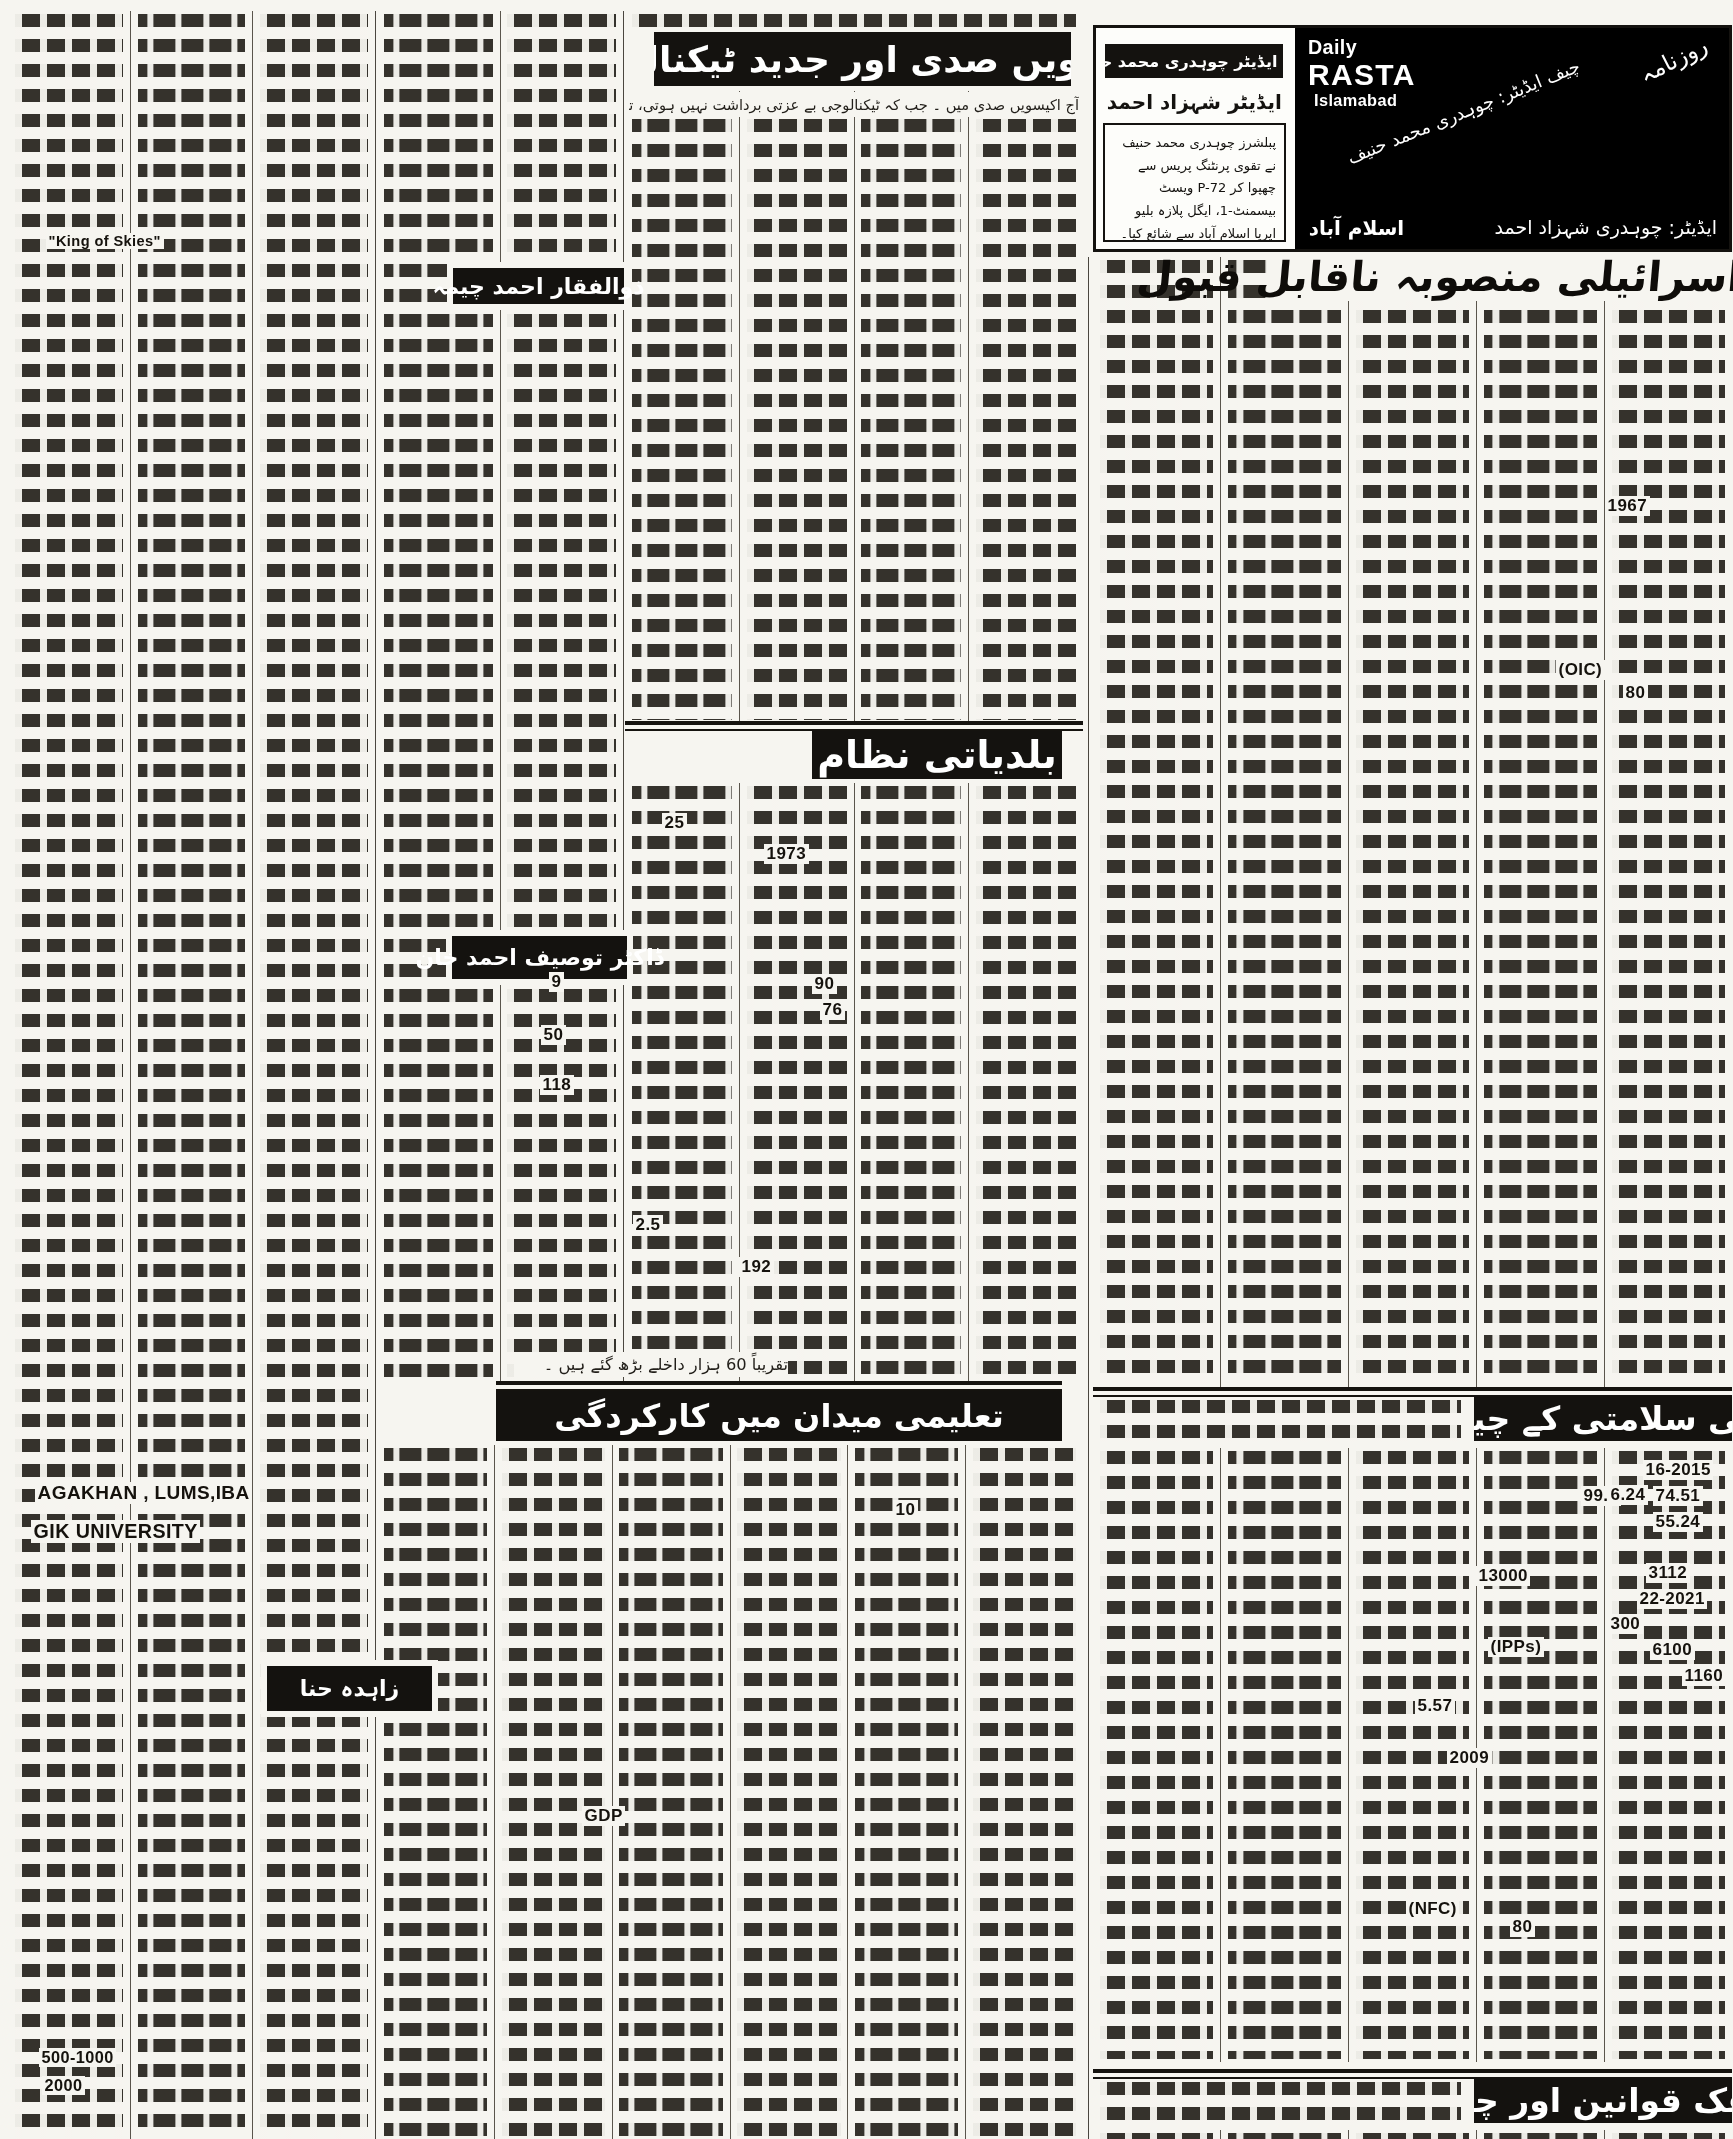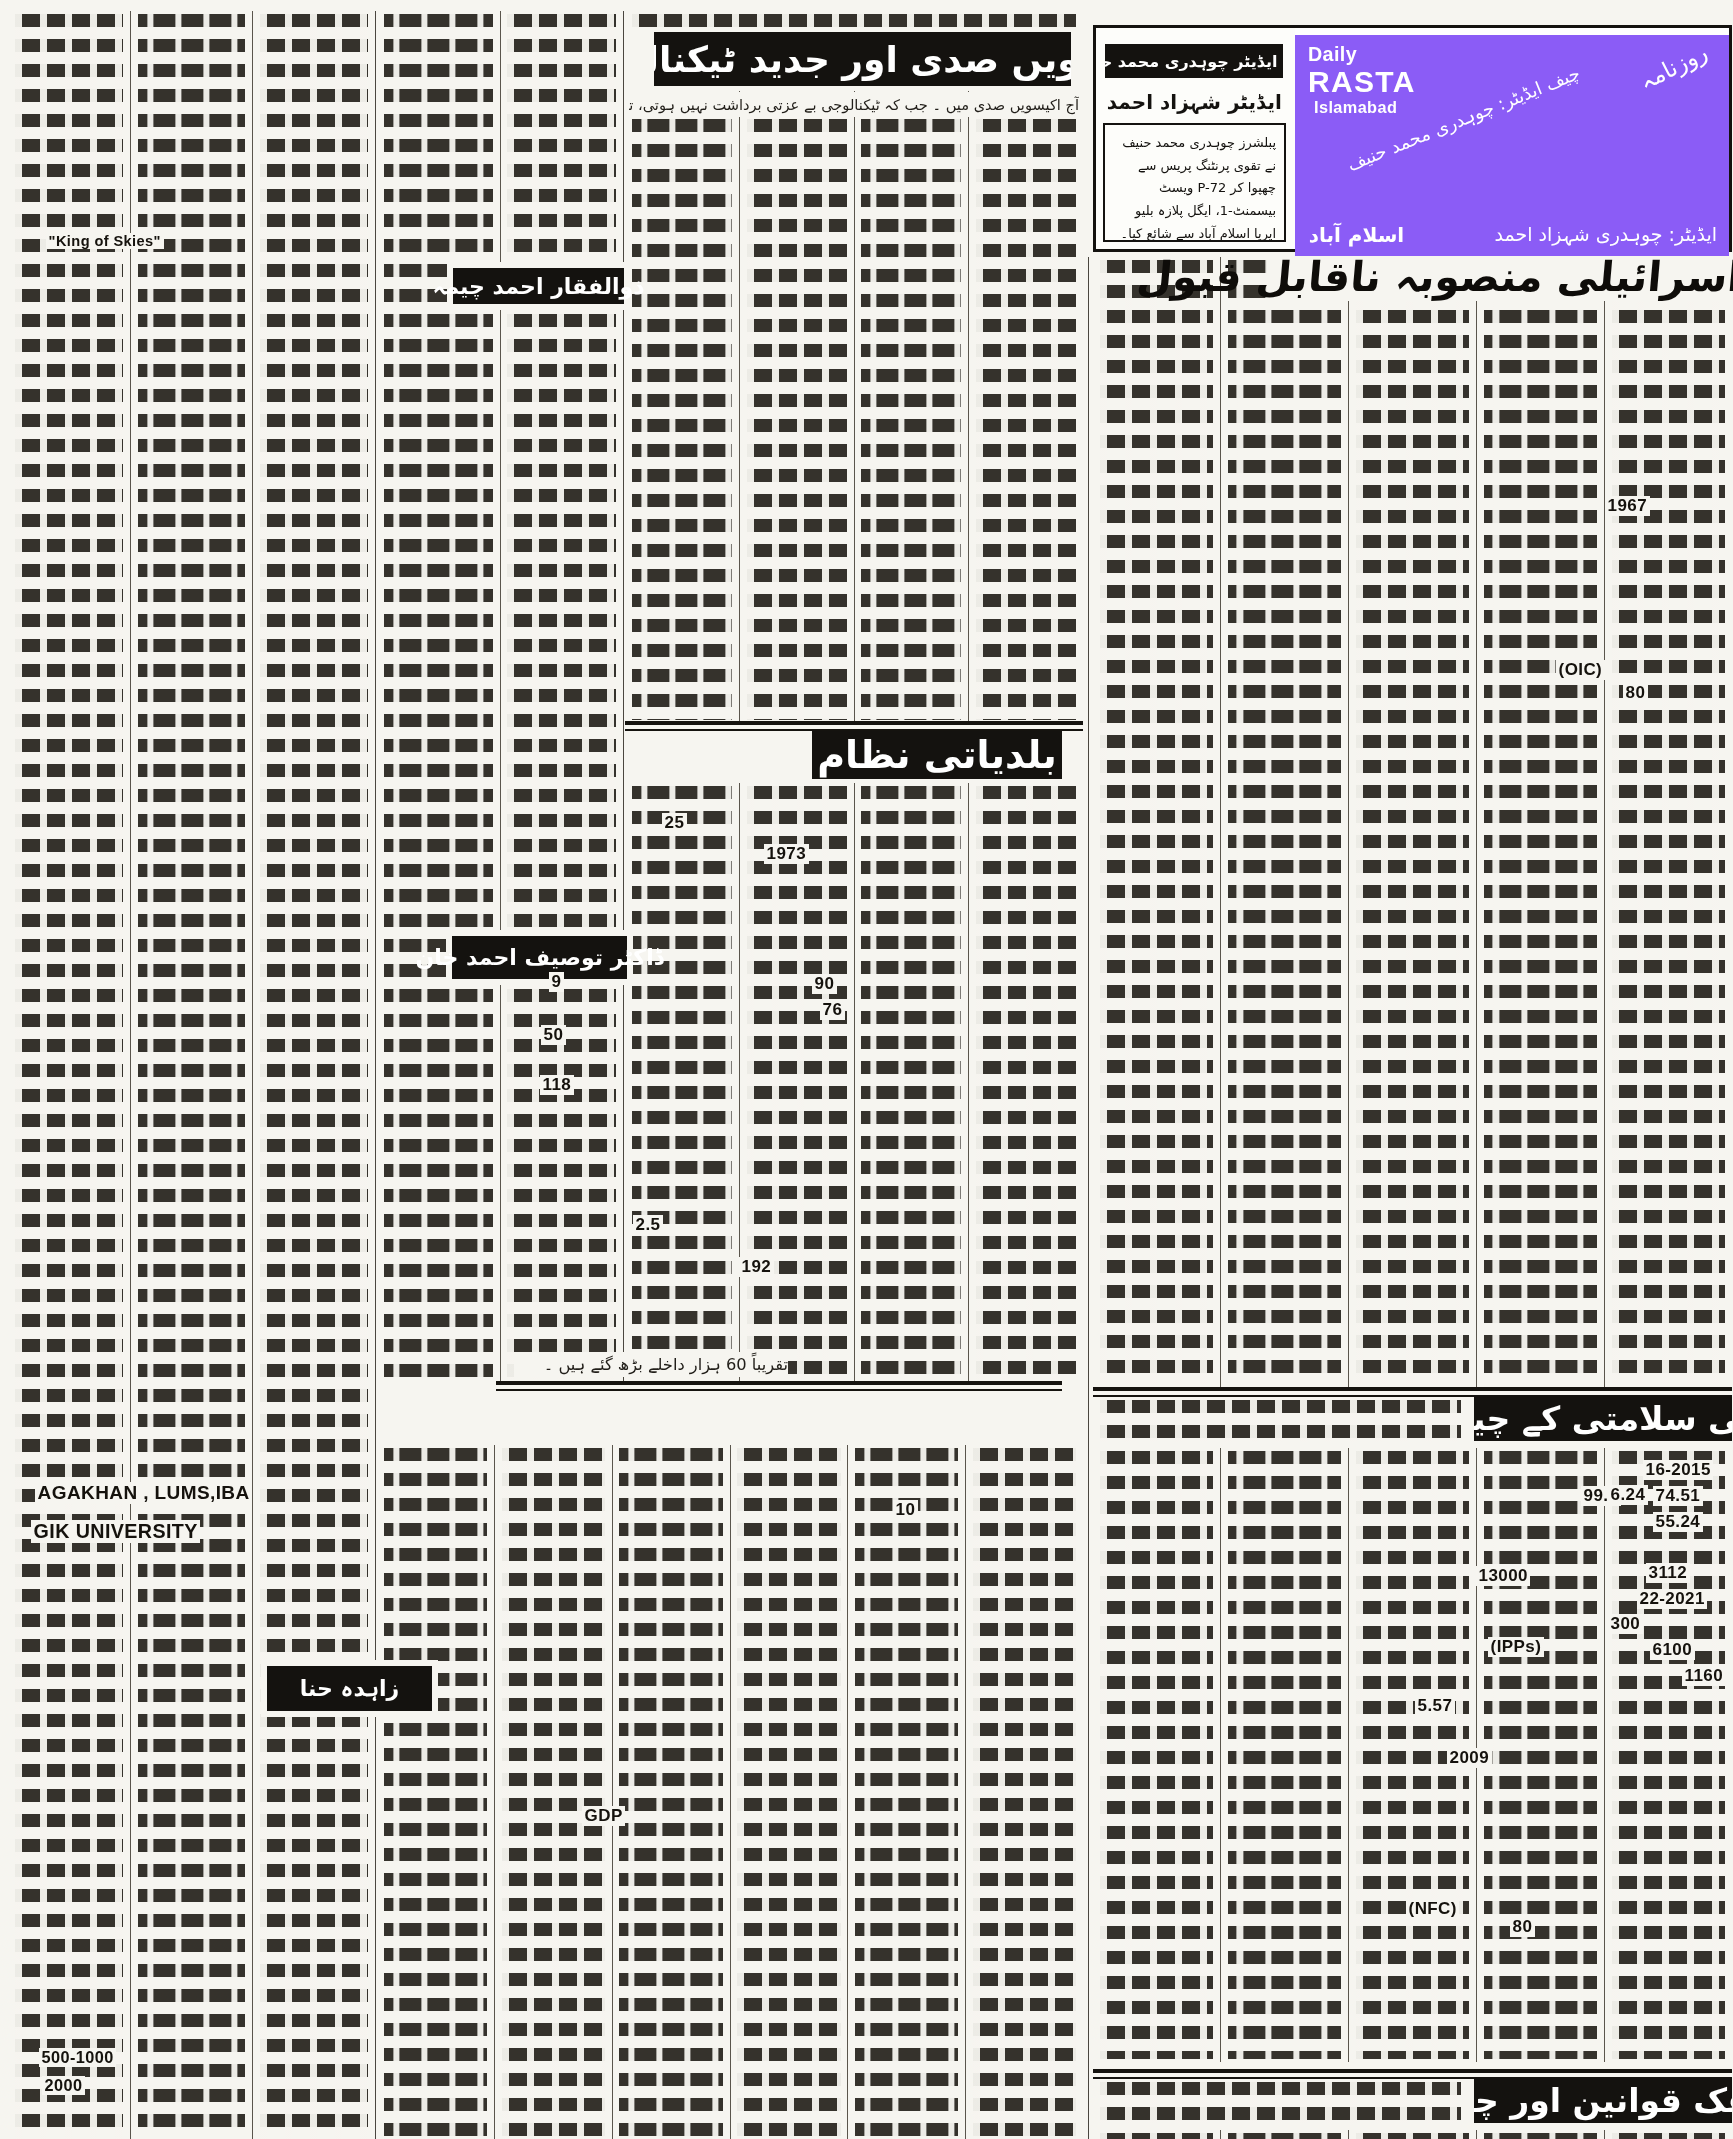--- a/index.html
+++ b/index.html
@@ -75,22 +75,22 @@
   .mh-editor{
     position:absolute;left:9.4px;top:62px;width:178px;text-align:center;
     font-size:20px;font-weight:700;color:#14120f;white-space:nowrap;overflow:hidden;
   }
   .mh-pub{
     position:absolute;left:6.8px;top:95px;width:183px;height:119px;
     border:2.6px solid #14120f;box-sizing:border-box;padding:6.8px 7.7px;
     font-size:13px;line-height:1.75;text-align:right;color:#14120f;overflow:hidden;
   }
   .mh-black{
-    position:absolute;left:199px;top:7px;right:0;height:100%;
-    background:#8b5cf6;color:#fff;overflow:hidden;
+    position:absolute;left:199px;top:0;right:0;height:100%;
+    background:#000000;color:#fff;overflow:hidden;
   }
   .mh-latin{position:absolute;left:13px;top:7.7px;text-align:left;line-height:1.12;}
   .mh-latin .l1{font-size:19.7px;font-weight:700;}
   .mh-latin .l2{font-size:30px;font-weight:800;letter-spacing:1.3px;}
   .mh-latin .l3{font-size:16.3px;font-weight:600;padding-left:6px;}
   .mh-rozn{position:absolute;right:19.7px;top:19px;font-size:23px;transform:rotate(-27deg);}
   .mh-callig{
     position:absolute;right:0px;top:-13px;width:300px;height:240px;
     font-size:135px;font-weight:700;text-align:center;line-height:1.45;
   }
@@ -161,20 +161,21 @@
         <div class="txt"></div>
       </div>
     <div class="col">
         <div class="txt"></div>
       </div>
   </div>
   <div class="byline" style="left:452px;top:936px;width:175px;height:43px">ڈاکٹر توصیف احمد خان</div>
 
   <div class="frag" style="left:514px;top:1352px;width:274px;height:25px;font-size:16.3px;line-height:25px;text-align:right">تقریباً 60 ہزار داخلے بڑھ گئے ہیں ۔</div>
   <div class="drule" style="left:496px;top:1381px;width:566px"></div>
+  <div class="hbar" style="left:496px;top:1391px;width:566px;height:50px;font-size:32px">تعلیمی میدان میں کارکردگی</div>
   <div class="region" style="left:377px;top:1445px;width:706px;height:703px">
     <div class="col">
         <div class="txt"></div>
       </div>
     <div class="col">
         <div class="txt"></div>
       </div>
     <div class="col">
         <div class="txt"></div>
       </div>

